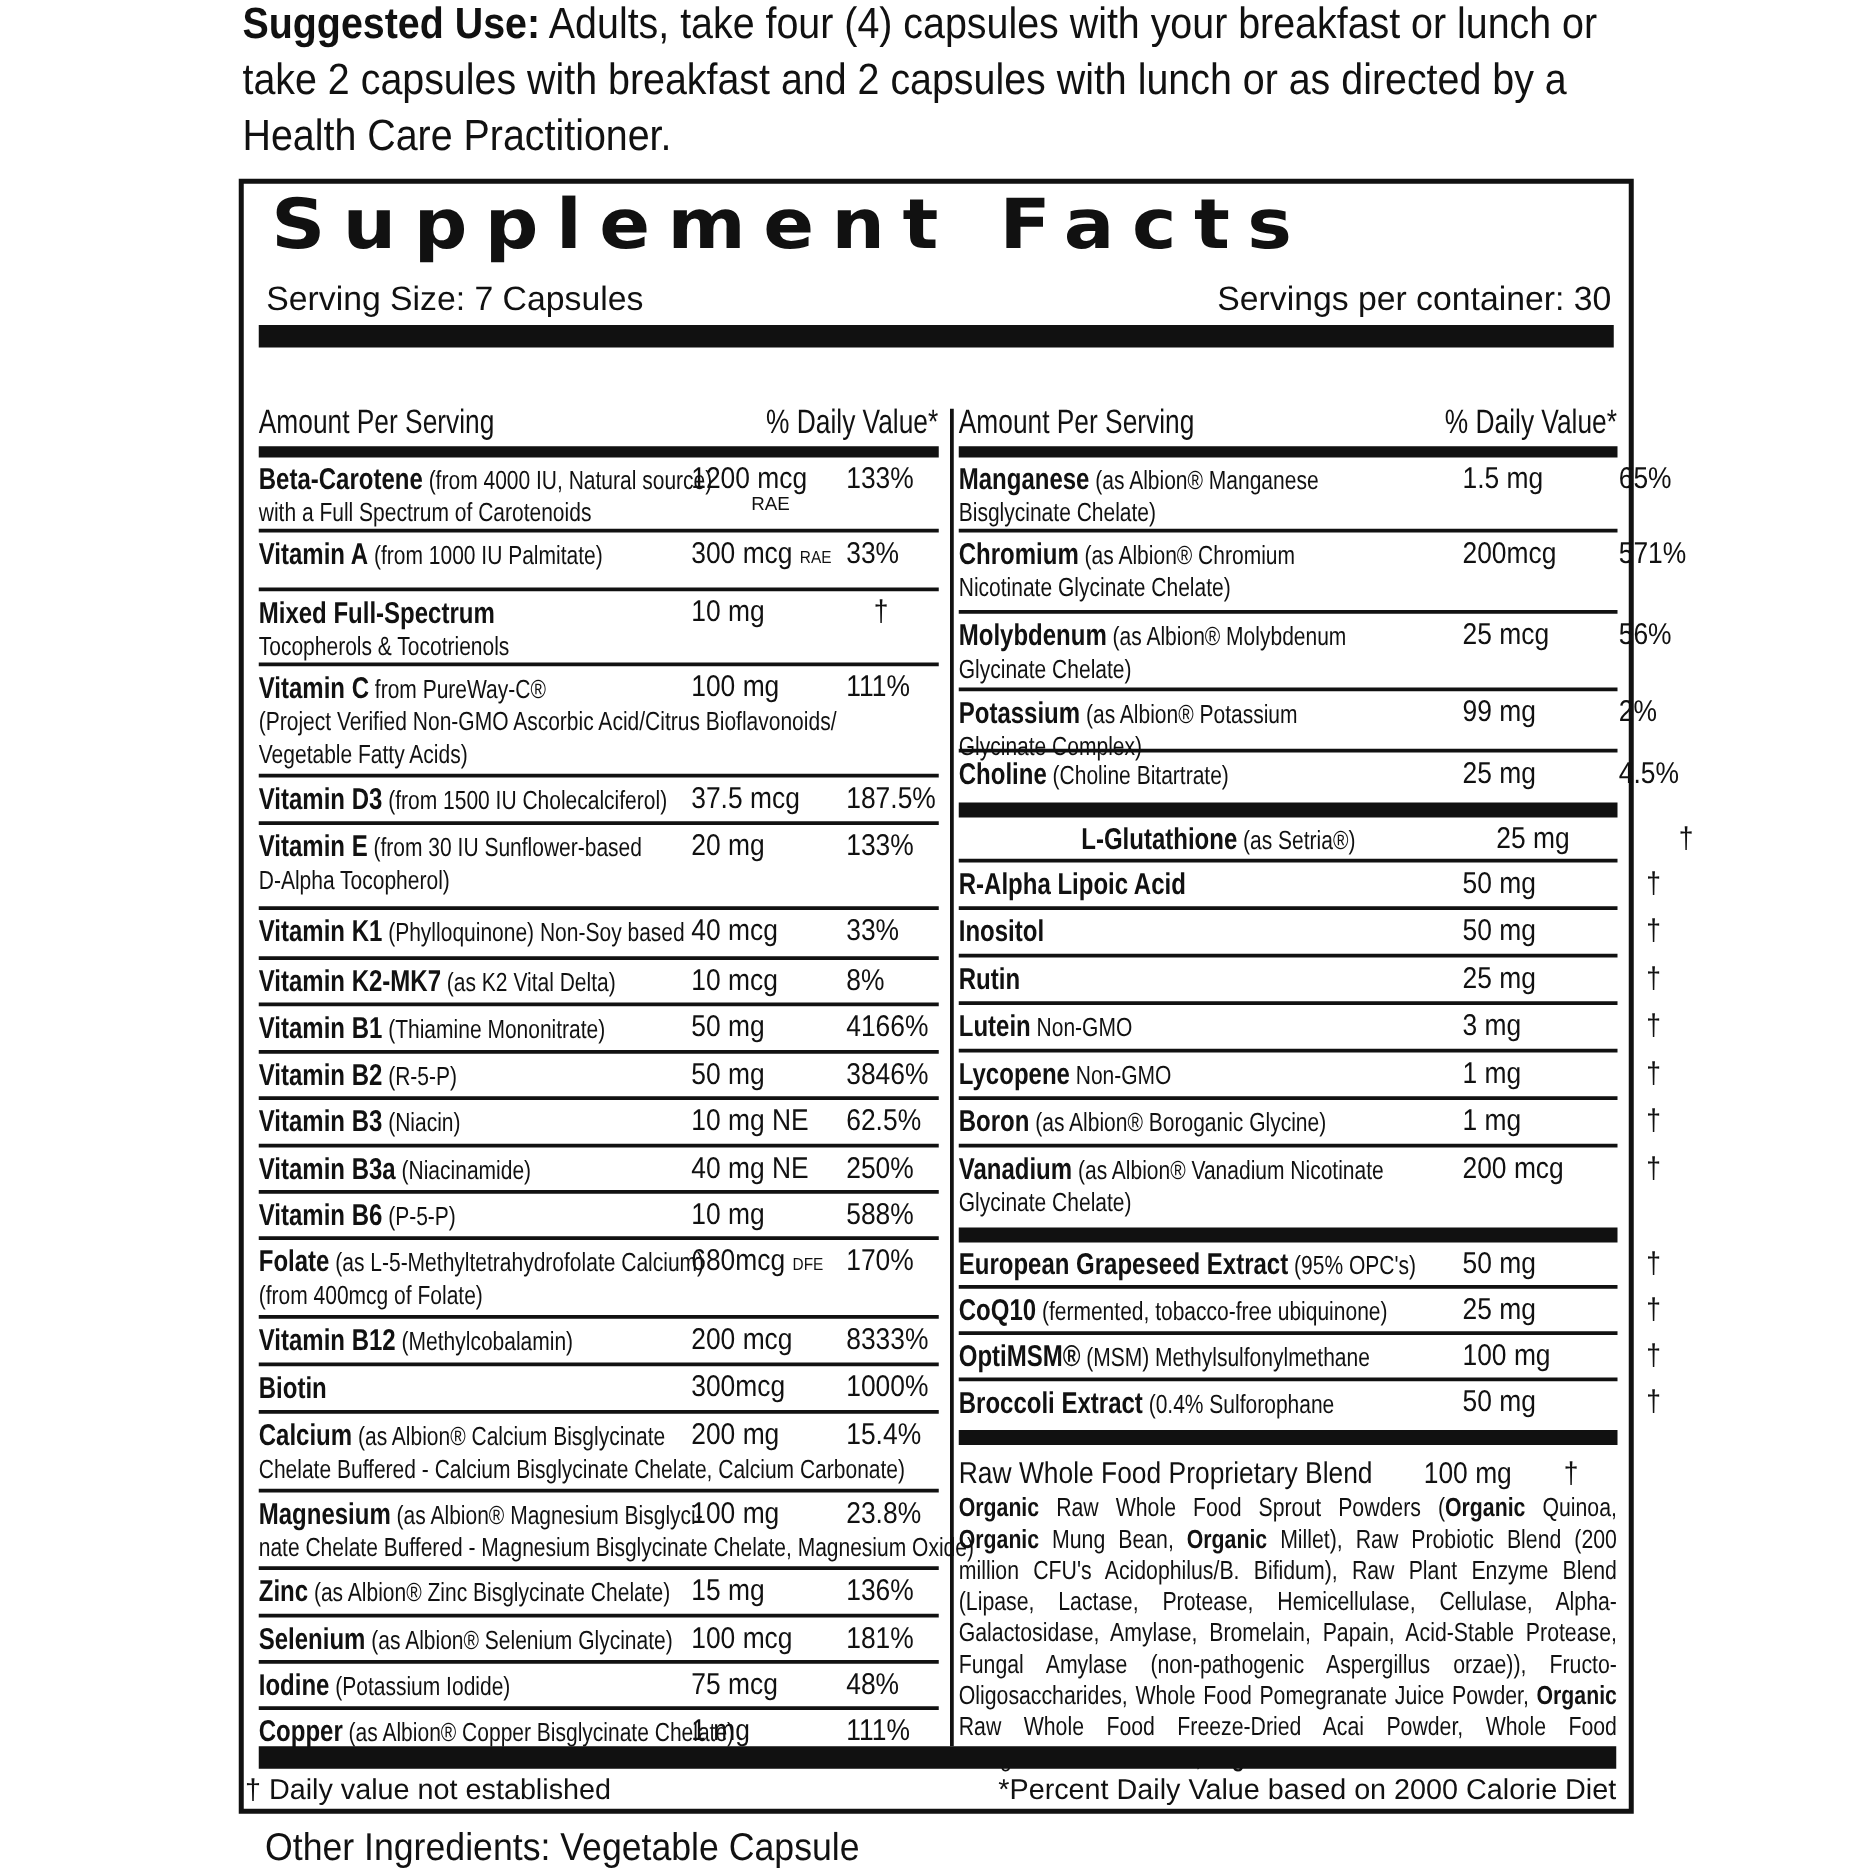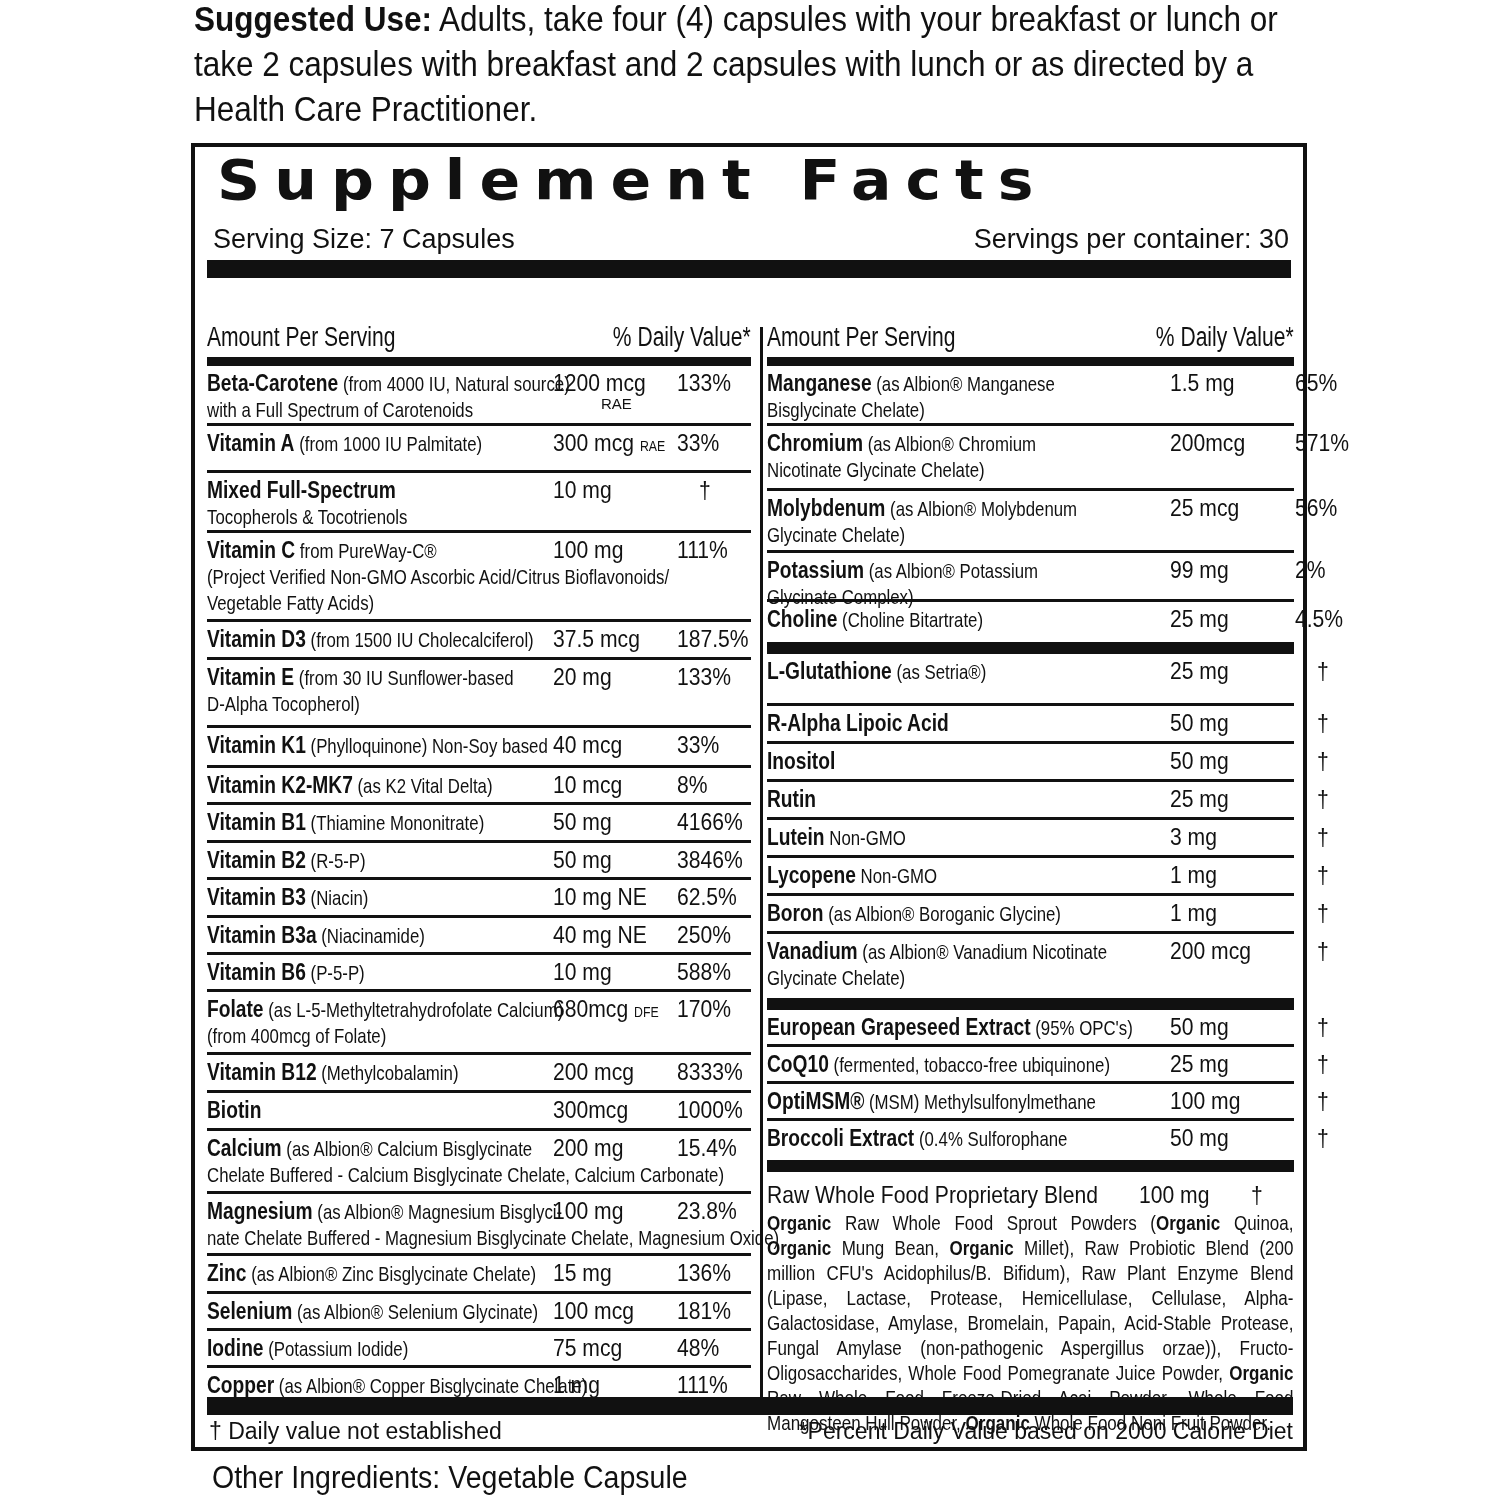--- a/index.html
+++ b/index.html
@@ -24,21 +24,21 @@
     transform: scaleY(0.92); transform-origin: left top;
   }
   .serving {
     position: absolute; left: 18px; top: 76px; font-size: 27px; line-height: 32px;
   }
   .servings-per {
     position: absolute; right: 14px; top: 76px; font-size: 27px; line-height: 32px;
   }
   .bar-top { position: absolute; left: 12px; right: 12px; top: 113px; height: 18px; background: #111; }
   .bar-bottom { position: absolute; left: 12px; right: 10px; top: 1250px; height: 18px; background: #111; }
-  .footer-left { position: absolute; left: 14px; top: 1268px; font-size: 23px; line-height: 32px; }
+  .footer-left { position: absolute; left: 1px; top: 1268px; font-size: 23px; line-height: 32px; }
   .footer-right { position: absolute; right: 10px; top: 1268px; font-size: 23px; line-height: 32px; }
 
   .col { position: absolute; top: 147px; margin-top: 23px; }
   .col-left { left: 12px; width: 544px; }
   .col-right { left: 572px; width: 527px; }
   .vdivider { position: absolute; left: 565px; top: 180px; width: 3px; height: 1070px; background: #111; }
 
   .col-head {
     display: flex; justify-content: space-between; height: 40px; align-items: center;
     font-size: 27px; transform-origin: left center;
@@ -240,21 +240,21 @@
           <div class="dv"><span class="inner">2%</span></div>
         </div>
         <div class="row noborder" style="height: 38px;">
           <div class="name"><span class="inner"><span class="nb">Choline</span><span class="nd"> (Choline Bitartrate)</span></span></div>
           <div class="amt"><span class="inner"><span>25 mg</span></span></div>
           <div class="dv"><span class="inner">4.5%</span></div>
         </div>
       </div>
     <div class="thick-sep"></div>
     <div id="right-rows-b">
-        <div class="row" style="height: 52px;">
+        <div class="row" style="height: 36px; text-align: right;">
           <div class="name"><span class="inner"><span class="nb">L-Glutathione</span><span class="nd"> (as Setria®)</span></span></div>
           <div class="amt"><span class="inner"><span>25 mg</span></span></div>
           <div class="dv dag"><span class="inner">†</span></div>
         </div>
         <div class="row" style="height: 38px;">
           <div class="name"><span class="inner"><span class="nb">R-Alpha Lipoic Acid</span><span class="nd"></span></span></div>
           <div class="amt"><span class="inner"><span>50 mg</span></span></div>
           <div class="dv dag"><span class="inner">†</span></div>
         </div>
         <div class="row" style="height: 38px;">

